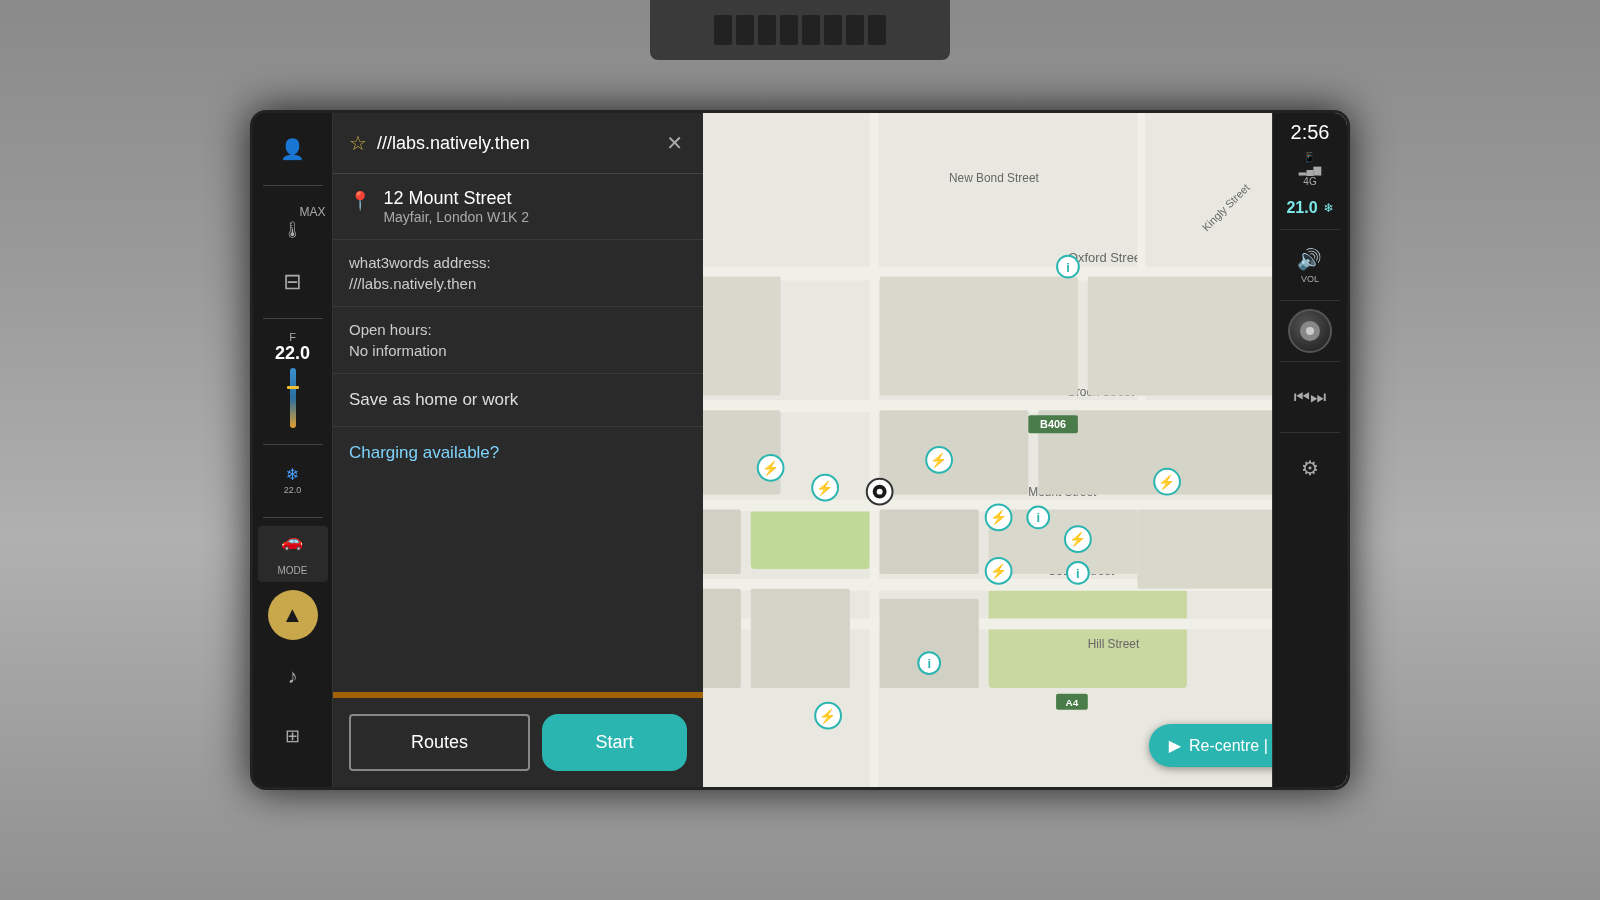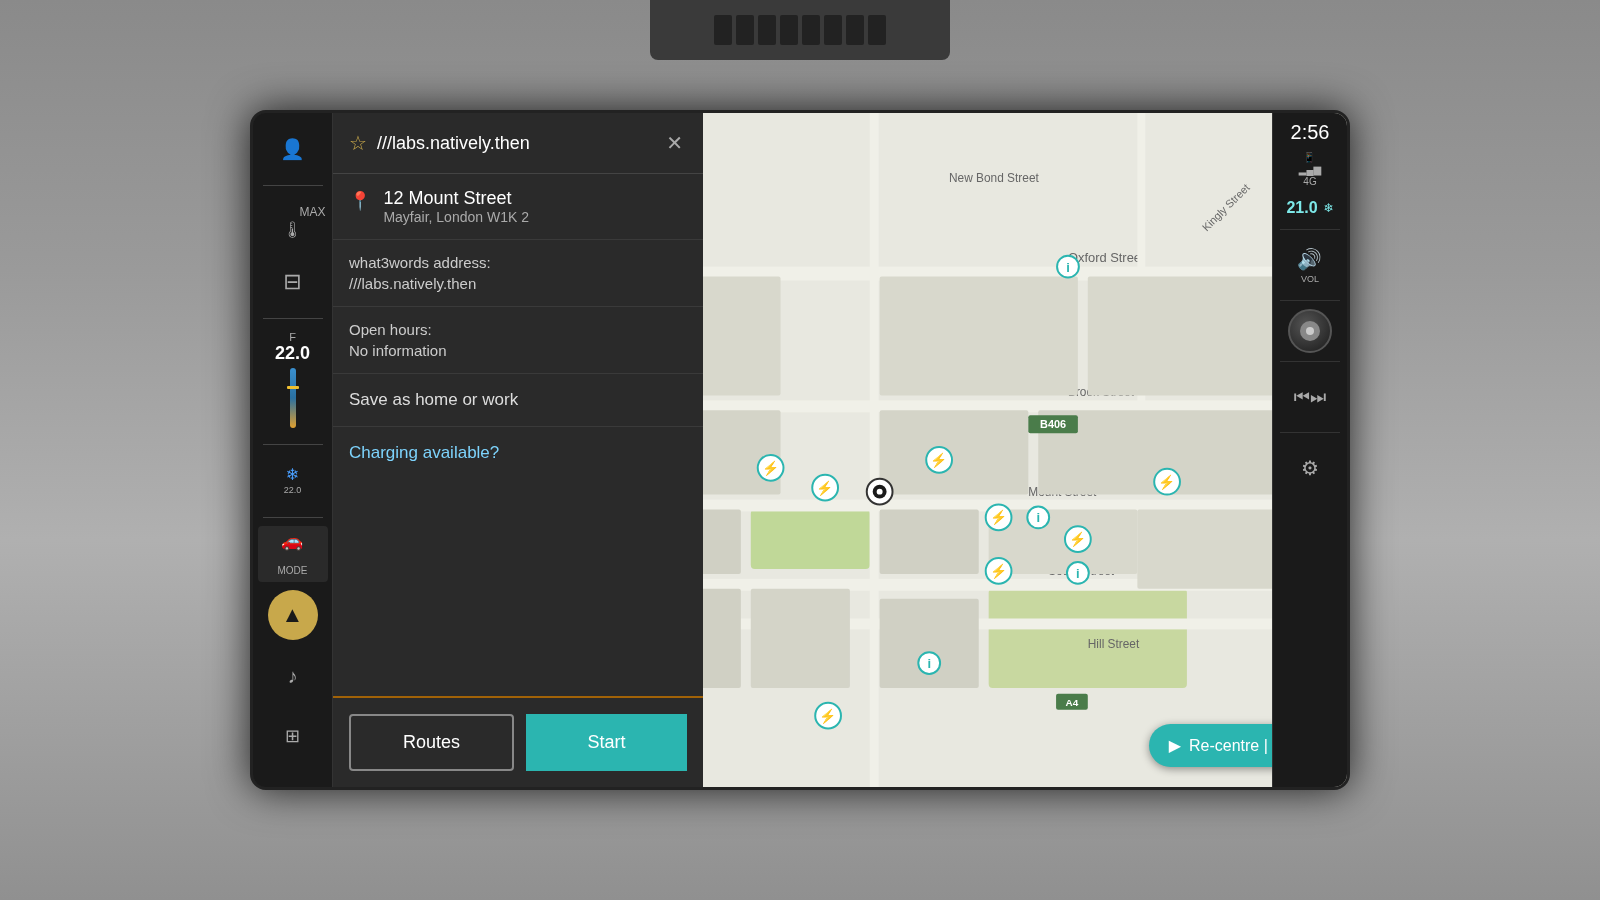--- a/index.html
+++ b/index.html
@@ -208,45 +208,44 @@
 
     .popup-charging span {
       color: #7dd3fc;
       font-size: 17px;
     }
 
     .popup-buttons {
       margin-top: auto;
       display: flex;
       gap: 0;
-      border-top: 2px solid #a16207;
+      border-top: 6px solid #a16207;
       padding: 16px;
       gap: 12px;
     }
 
     .btn-routes {
       flex: 1;
       padding: 16px;
       background: transparent;
       border: 2px solid #888;
       color: #fff;
       font-size: 18px;
       cursor: pointer;
       border-radius: 4px;
     }
 
     .btn-start {
       flex: 1;
-      padding: 16px;
       background: #2bb5b0;
       border: none;
       color: #fff;
       font-size: 18px;
       cursor: pointer;
-      border-radius: 0;
+      border-radius: 16px;
     }
 
     
     .recentre-btn {
       position: absolute;
       bottom: 20px;
       right: 20px;
       background: #2bb5b0;
       color: #fff;
       padding: 12px 20px;

